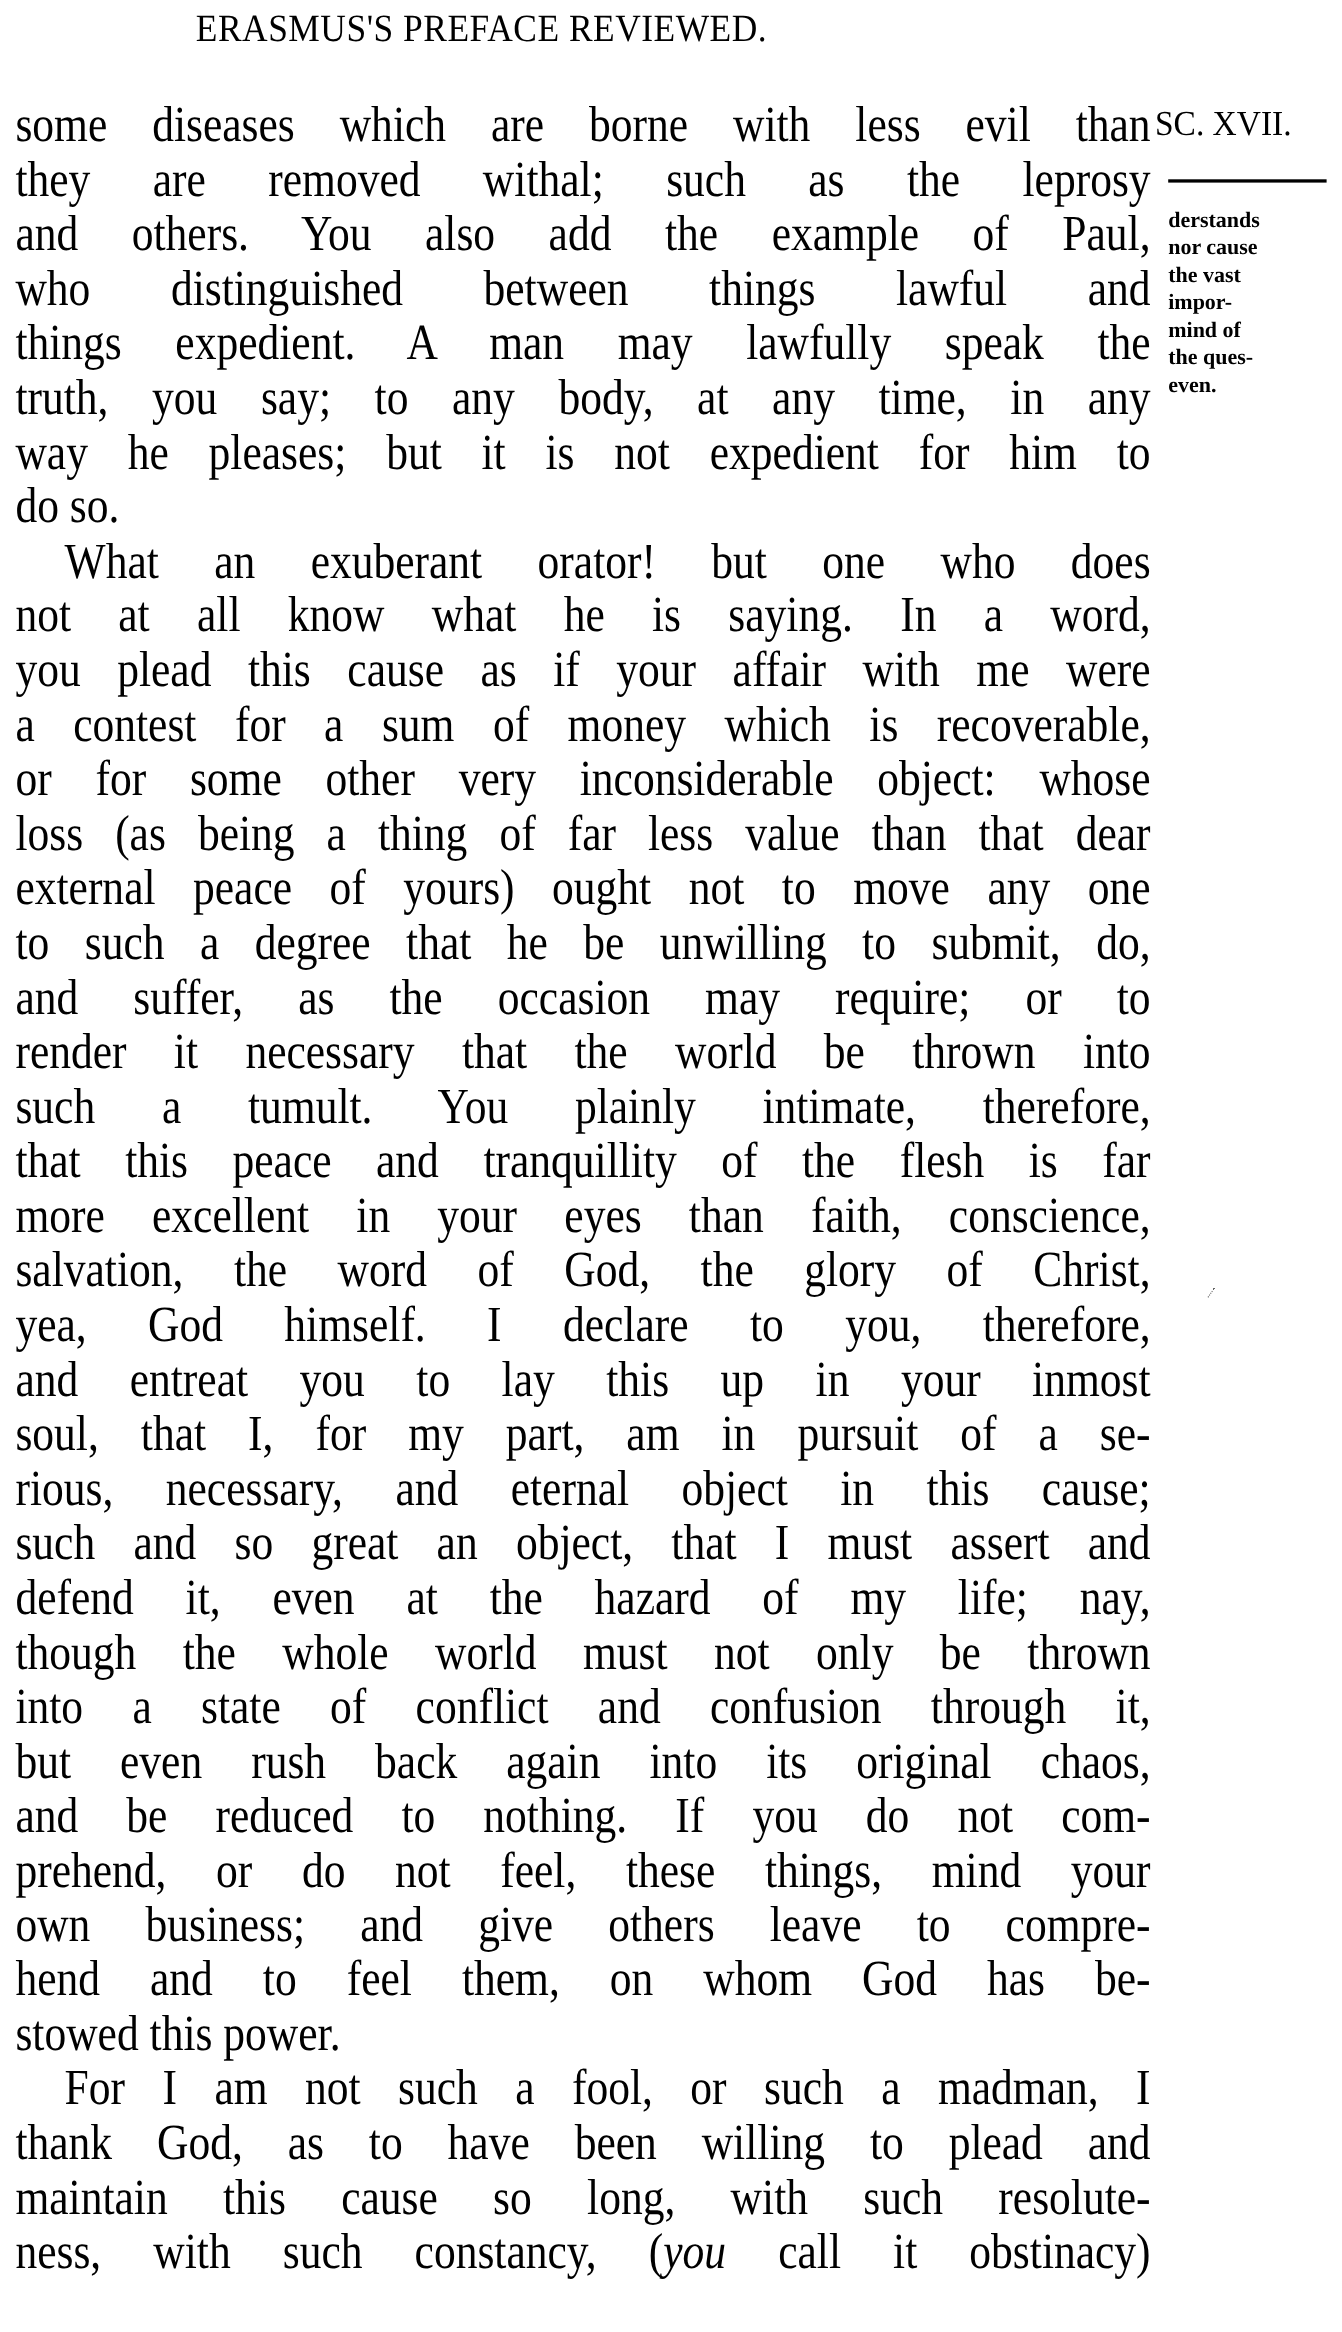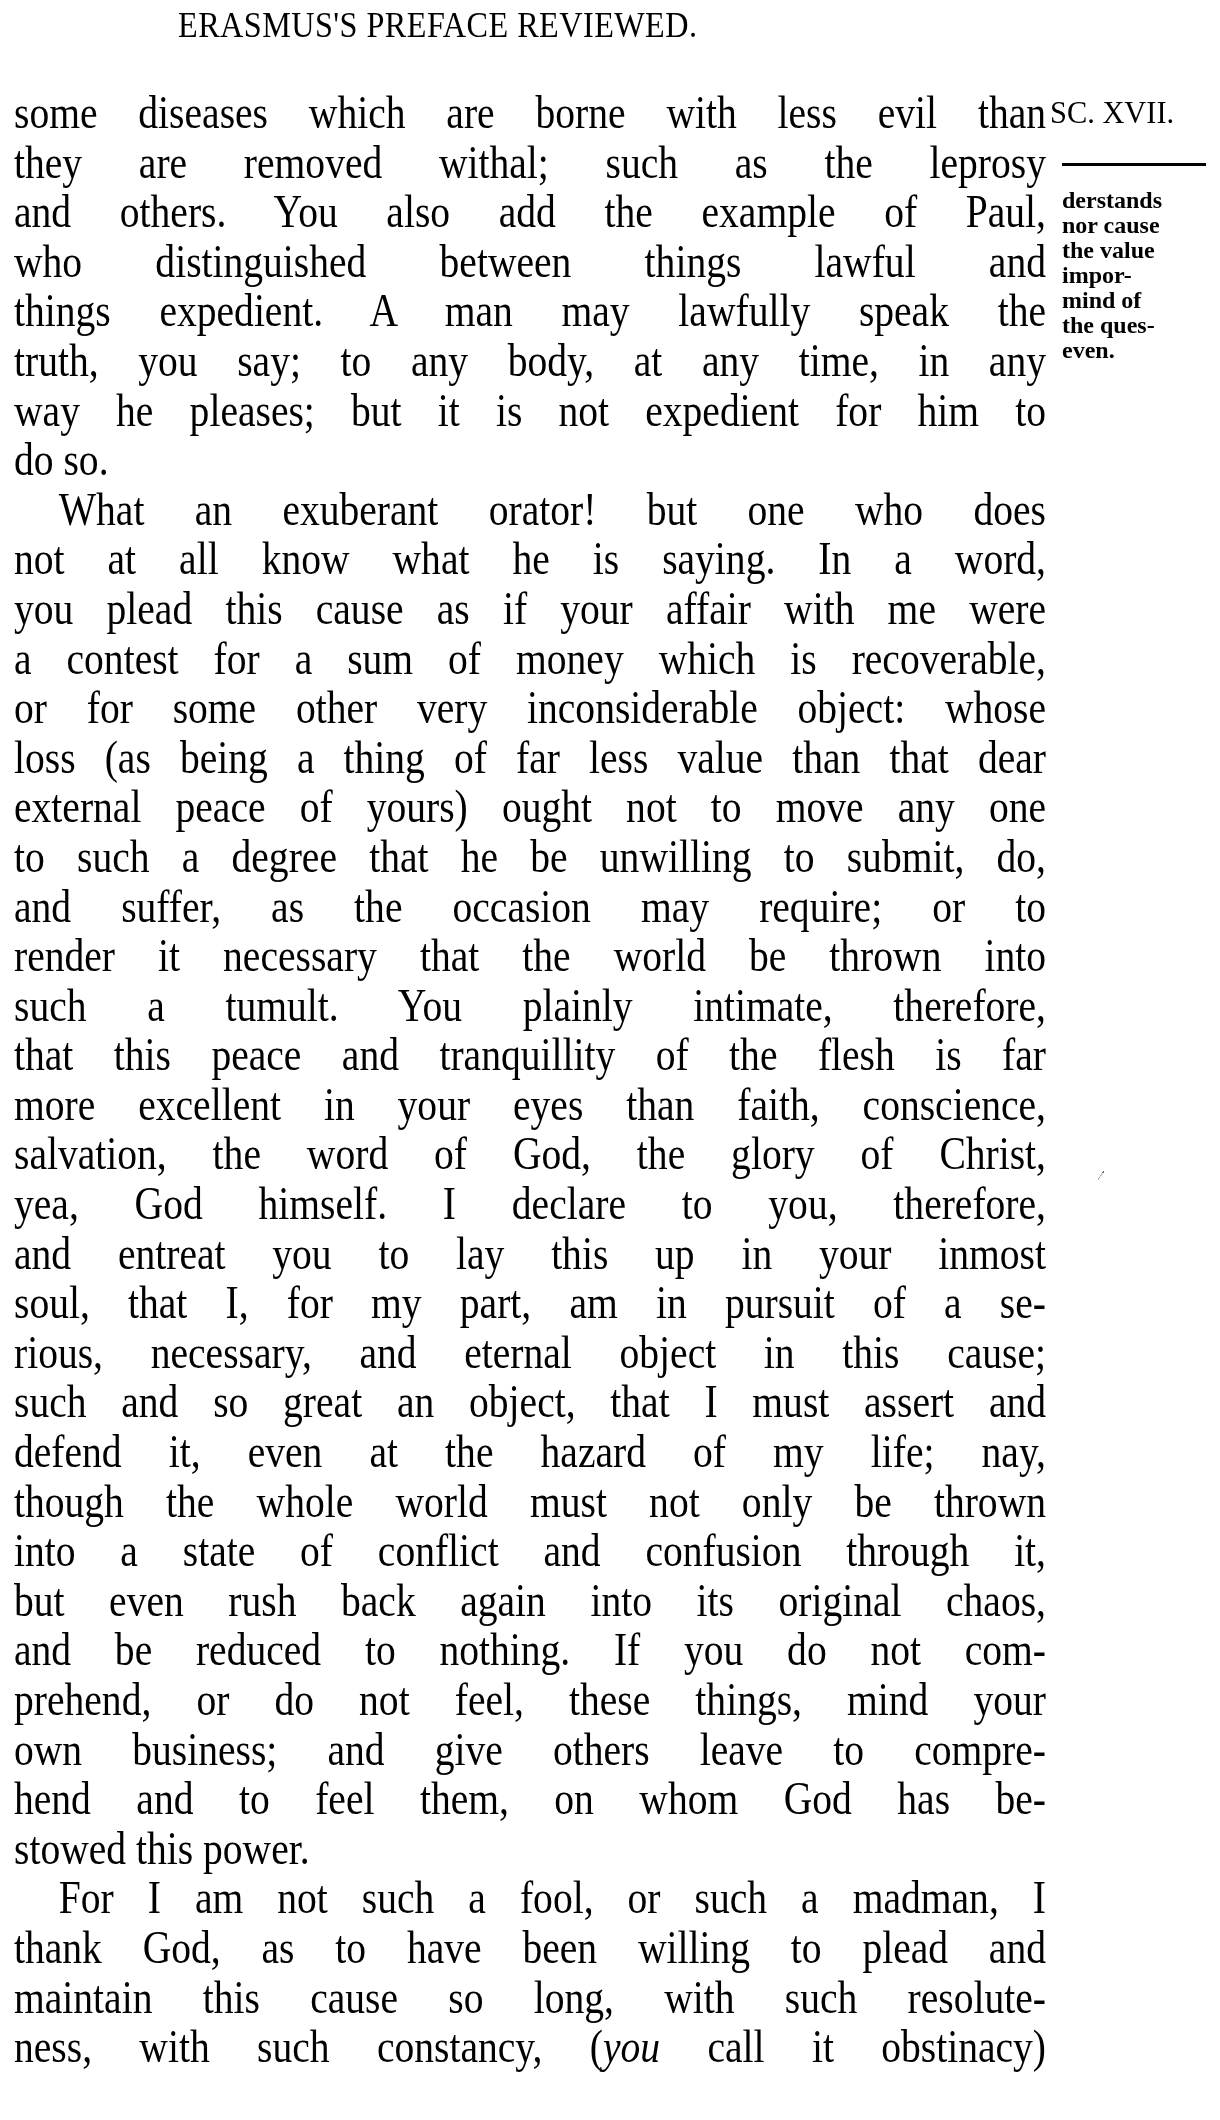--- a/index.html
+++ b/index.html
@@ -30,41 +30,41 @@
     .line.indent { padding-left: 52px; width: 1148px; }
     .sidenote-head {
       position: absolute; left: 1050px; top: 94px;
       font-size: 32px; font-variant: small-caps; transform: scaleX(0.95); transform-origin: left;
     }
     .sidenote-rule {
       position: absolute; left: 1062px; top: 163px; width: 144px; height: 3px; background: #000;
     }
     .sidenote {
       position: absolute; left: 1062px; top: 188px; width: 150px;
-      font-size: 24px; font-weight: bold; line-height: 25px;
+      font-size: 20px; font-weight: bold; line-height: 25px;
     }
     .sidenote span { display: block; white-space: nowrap; }
     .speck {
       position: absolute; left: 1100px; top: 1172px; width: 6px; height: 10px;
       border-left: 1px dotted #666; transform: rotate(35deg);
     }
     em { font-style: italic; }
   </style>
 </head>
 <body>
 
 <div class="running-head">ERASMUS'S PREFACE REVIEWED.</div>
 <div class="page-number">47</div>
 
 <div class="sidenote-head">SC. XVII.</div>
 <div class="sidenote-rule"></div>
 <div class="sidenote">
   <span>derstands</span>
   <span>nor cause</span>
-  <span>the value</span>
+  <span>the vast</span>
   <span>impor-</span>
   <span>mind of</span>
   <span>the ques-</span>
   <span>even.</span>
 </div>
 <div class="speck"></div>
 
 <div class="body-text">
   <span class="line">some diseases which are borne with less evil than</span>
   <span class="line">they are removed withal; such as the leprosy</span>

